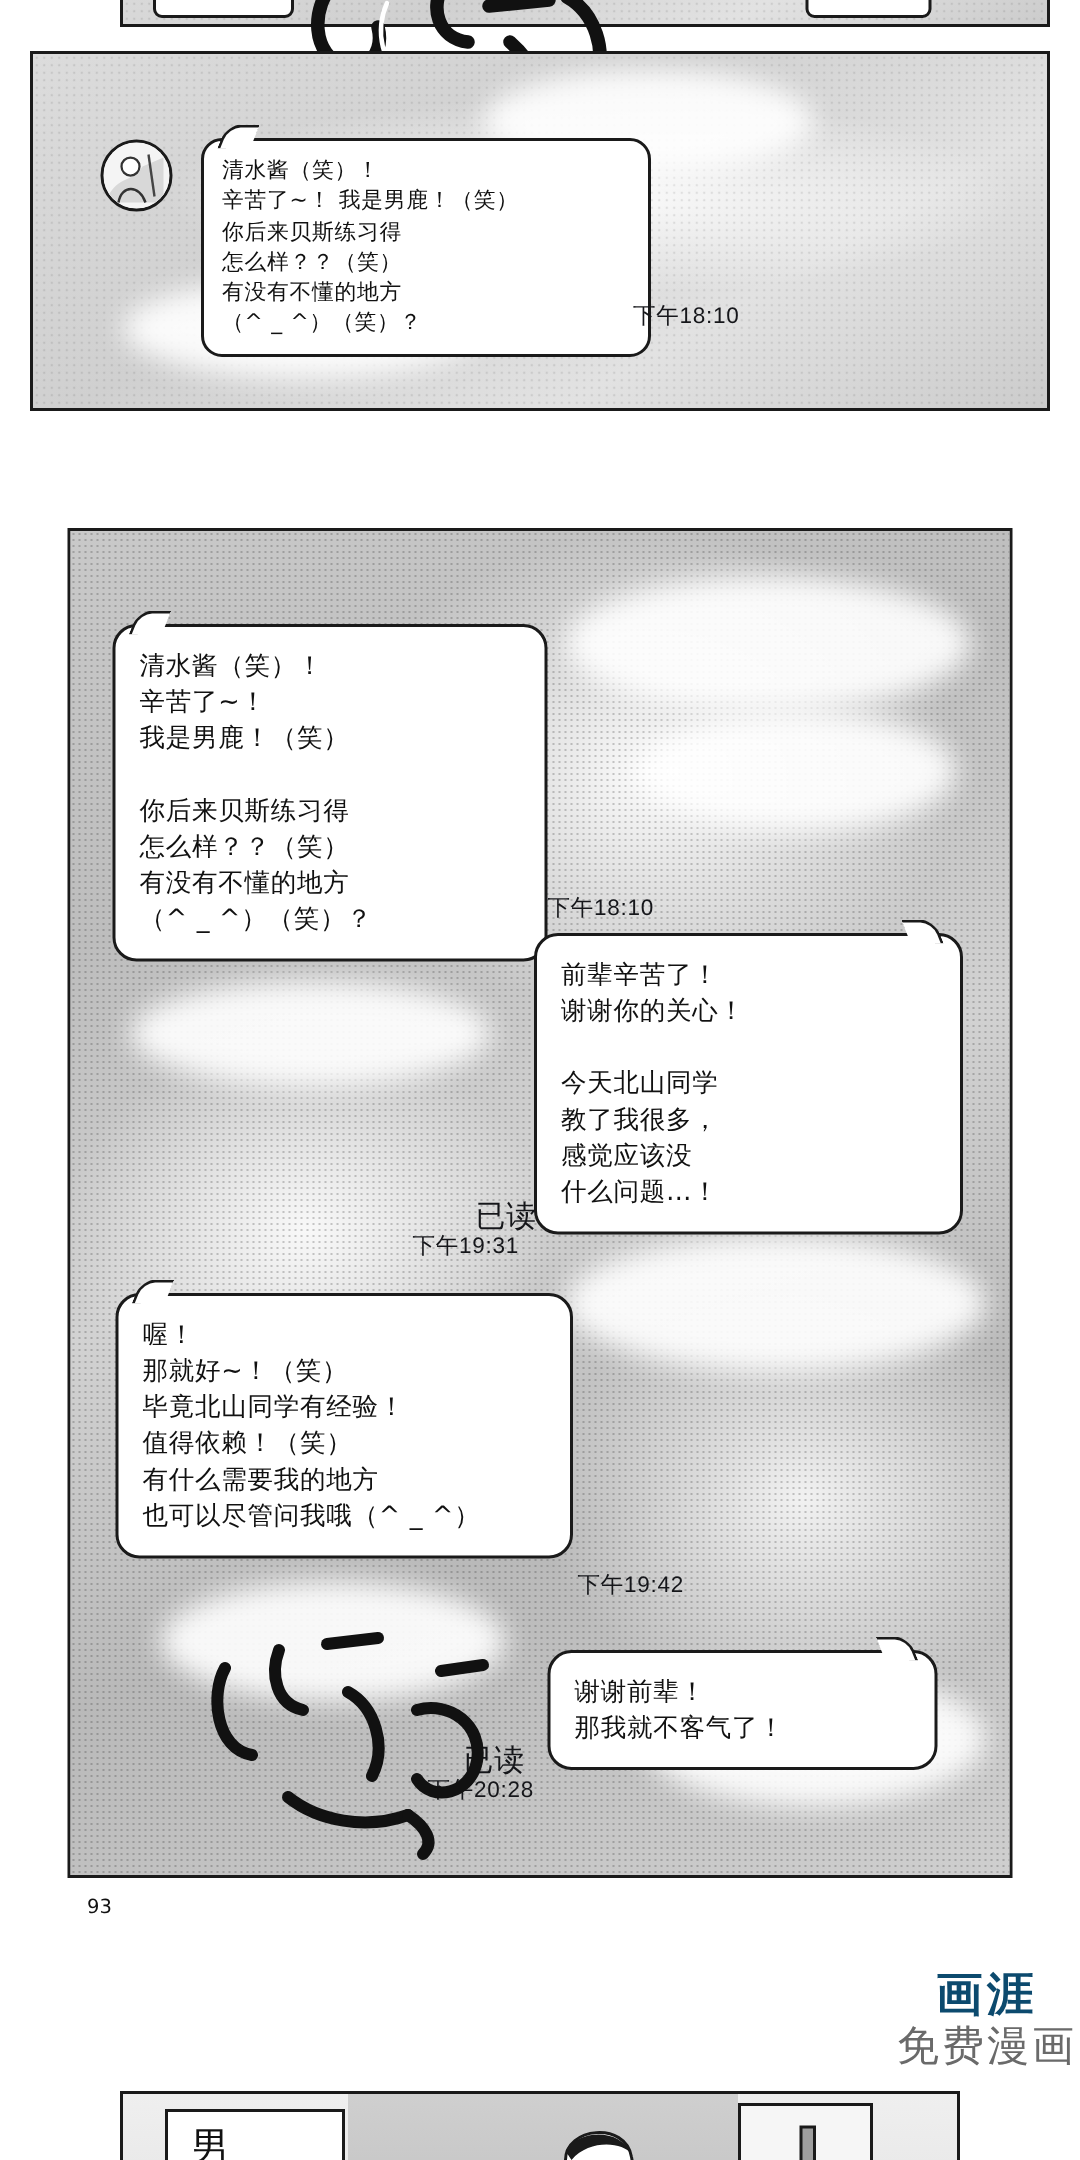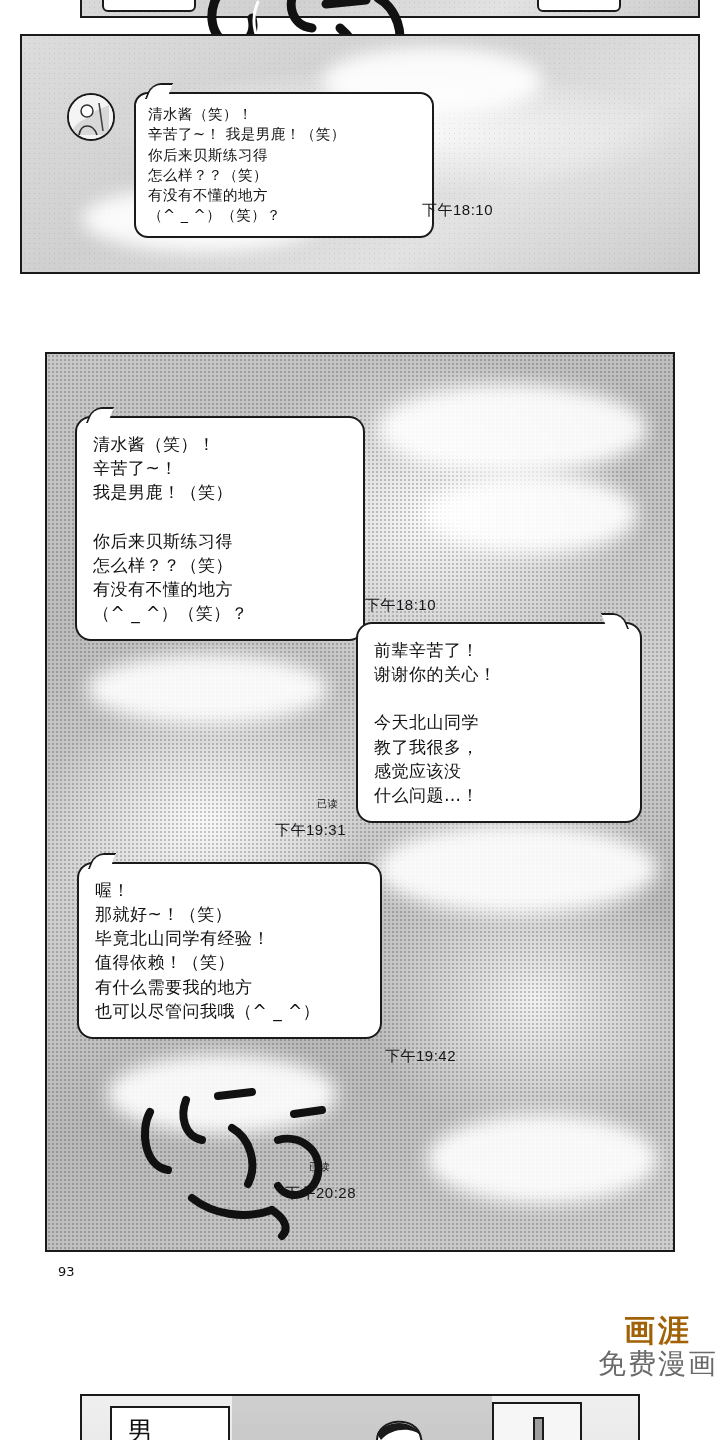--- a/index.html
+++ b/index.html
@@ -105,21 +105,21 @@
     transform: skewX(22deg);
   }
 
   .meta {
     position: absolute;
     font-size: 15px;
     color: #15161a;
     letter-spacing: 0.5px;
     font-family: Liberation Sans, sans-serif;
   }
-  .meta.read { font-size: 10px; }
+  .meta.read { font-size: 20px; }
 
   
   #panel-top {
     left: 20px;
     top: 34px;
     width: 680px;
     height: 240px;
   }
   #bubble-p1 {
     left: 112px;
@@ -244,21 +244,21 @@
     border-radius: 6px;
     display: flex;
     flex-direction: column;
     align-items: center;
     justify-content: center;
     gap: 4px;
   }
   #wm-logo {
     font-size: 31px;
     font-weight: 700;
-    color: #a16207;
+    color: #0c4a6e;
     letter-spacing: 3px;
     line-height: 1;
   }
   #wm-sub {
     font-size: 28px;
     color: #6a6a6a;
     letter-spacing: 2px;
     line-height: 1;
   }
 </style>
@@ -346,20 +346,22 @@
     <div class="meta" id="time-m2">下午19:31</div>
 
     <div class="bubble left b-main" id="bubble-m3">喔！
 那就好~！（笑）
 毕竟北山同学有经验！
 值得依赖！（笑）
 有什么需要我的地方
 也可以尽管问我哦（^ _ ^）</div>
     <div class="meta" id="time-m3">下午19:42</div>
 
+    <div class="bubble right b-main" id="bubble-m4">谢谢前辈！
+那我就不客气了！</div>
     <div class="meta read" id="read-m4">已读</div>
     <div class="meta" id="time-m4">下午20:28</div>
 
     <svg id="sfx-main" viewBox="0 0 230 170">
       <g fill="none" stroke="#111" stroke-width="8" stroke-linecap="round" stroke-linejoin="round">
         <path d="M18 34 C8 52, 12 88, 36 92"></path>
         <path d="M54 22 C48 38, 52 58, 70 62"></path>
         <path d="M86 18 L120 14"></path>
         <path d="M100 50 C118 60, 126 86, 116 106"></path>
         <path d="M146 62 C168 56, 190 72, 186 96 C182 118, 156 124, 146 108"></path>

